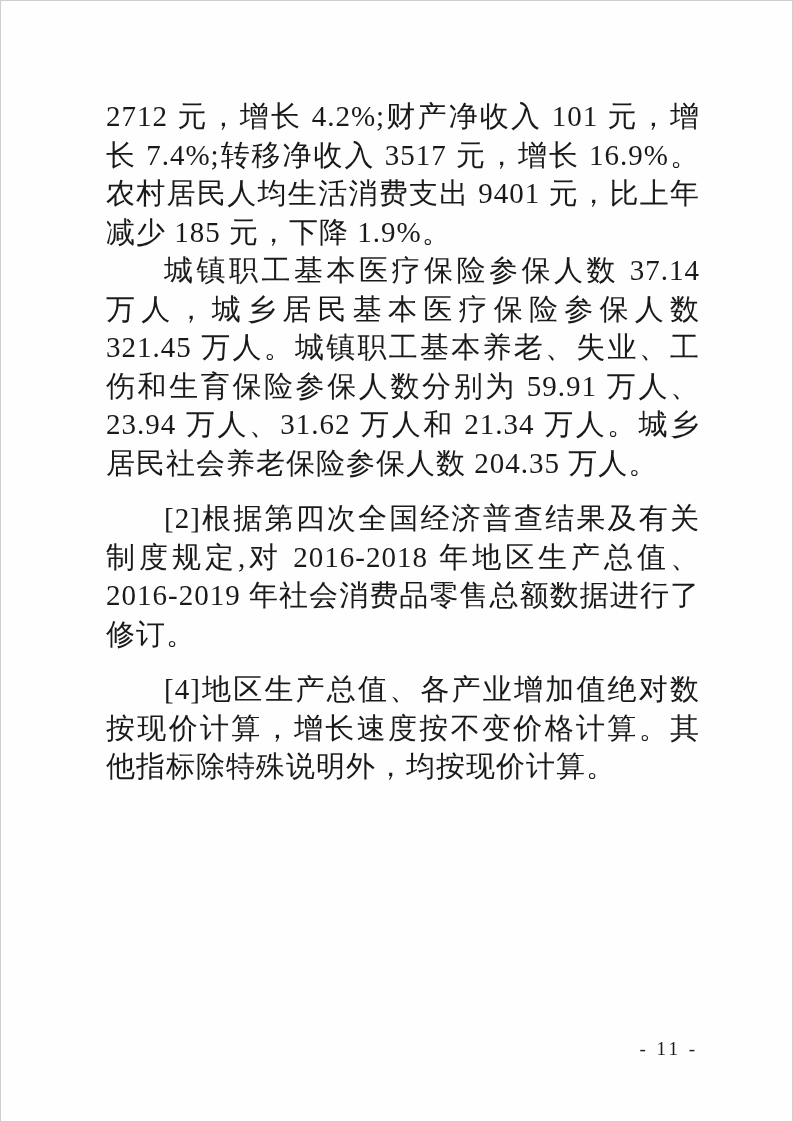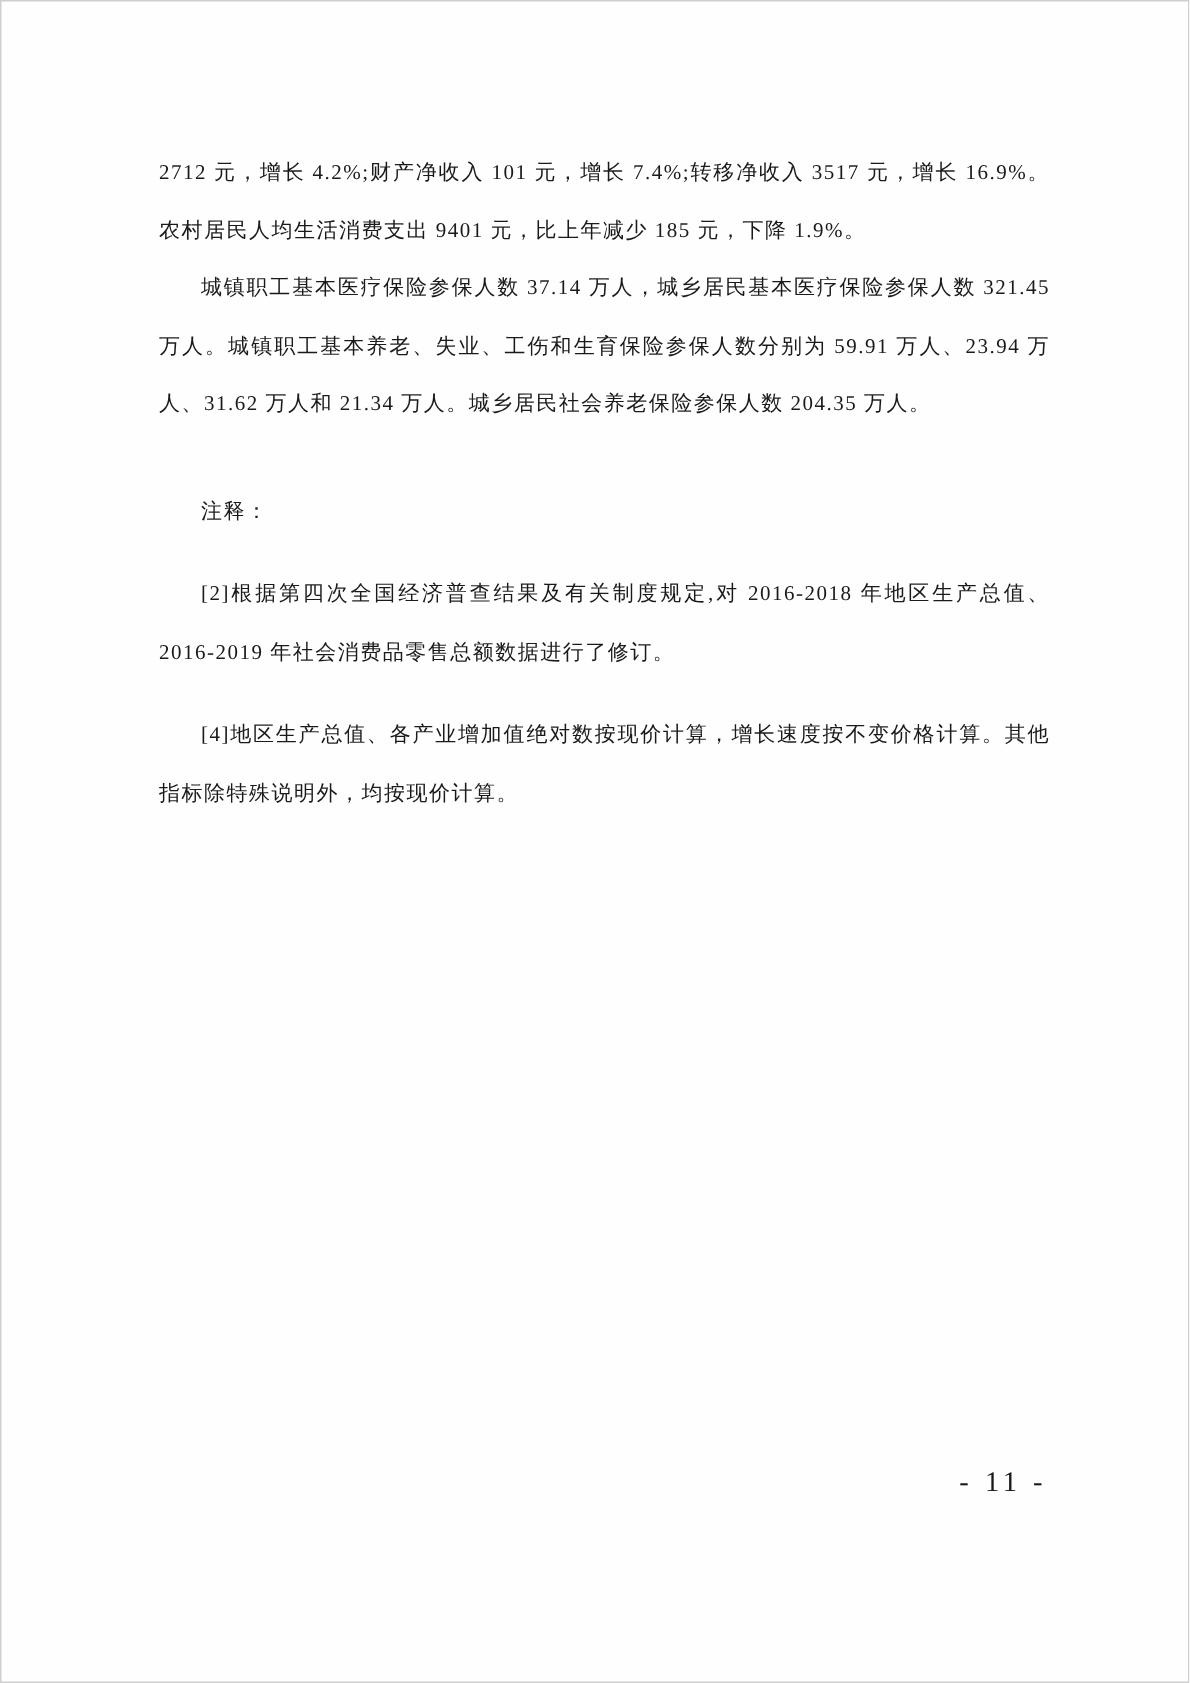--- a/index.html
+++ b/index.html
@@ -15,47 +15,46 @@
     background: #fffefe;
     border: 1px solid #cfcfcf;
     overflow: hidden;
     font-family: "Liberation Serif", "DejaVu Serif", serif;
   }
   .content {
     padding: 96px 92px 0 105px;
   }
   .para {
     margin: 0;
-    font-size: 14px;
+    font-size: 29px;
     line-height: 38.5px;
     color: #1a1a1a;
     text-align: justify;
     letter-spacing: 1px;
   }
   .no-indent { text-indent: 0; }
   .indent { text-indent: 2em; }
   .notes-heading { margin-top: 33px; }
   .note-spaced { margin-top: 17px; }
   .footer {
     position: absolute;
-    top: 976px;
+    top: 1036px;
     right: 94px;
     font-size: 19px;
     line-height: 24px;
     color: #1a1a1a;
     letter-spacing: 3px;
   }
 </style>
 </head>
 <body>
 
 <div class="page">
   <div class="content">
     <p class="para no-indent">2712 元，增长 4.2%;财产净收入 101 元，增长 7.4%;转移净收入 3517 元，增长 16.9%。农村居民人均生活消费支出 9401 元，比上年减少 185 元，下降 1.9%。</p>
     <p class="para indent">城镇职工基本医疗保险参保人数 37.14 万人，城乡居民基本医疗保险参保人数 321.45 万人。城镇职工基本养老、失业、工伤和生育保险参保人数分别为 59.91 万人、23.94 万人、31.62 万人和 21.34 万人。城乡居民社会养老保险参保人数 204.35 万人。</p>
 
-    <p class="para indent notes-heading">注释：</p>
     <p class="para indent note-spaced">[2]根据第四次全国经济普查结果及有关制度规定,对 2016-2018 年地区生产总值、2016-2019 年社会消费品零售总额数据进行了修订。</p>
     <p class="para indent note-spaced">[4]地区生产总值、各产业增加值绝对数按现价计算，增长速度按不变价格计算。其他指标除特殊说明外，均按现价计算。</p>
   </div>
 
   <div class="footer">- 11 -</div>
 </div>
 
 </body></html>

